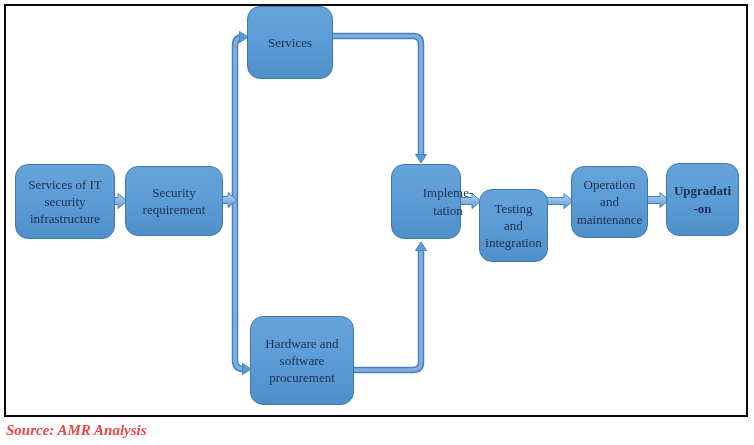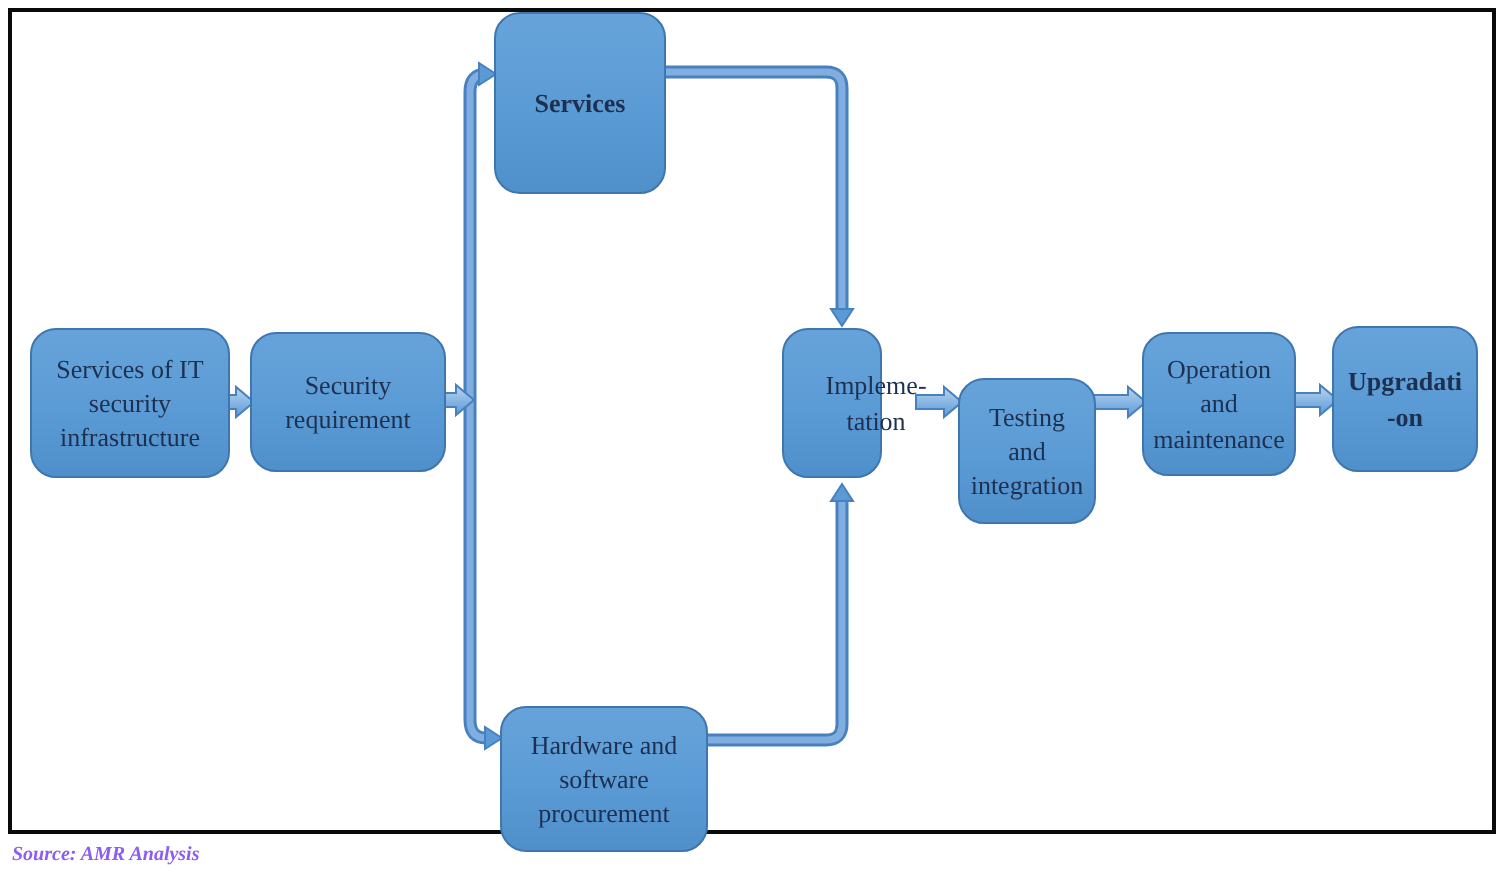--- a/index.html
+++ b/index.html
@@ -41,22 +41,22 @@
     align-items: center;
     justify-content: center;
     white-space: pre-line;
   }
   .source-label {
     position: absolute;
     left: 6px; top: 422px;
     font-family: "Liberation Serif", serif;
     font-weight: bold;
     font-style: italic;
-    font-size: 10px;
-    color: #8b5cf6;
+    font-size: 15px;
+    color: #ef4444;
   }
 </style>
 </head>
 <body>
 
 <div class="stage">
 
   <div class="frame"></div>
 
   <svg class="conn-svg" viewBox="0 0 754 445" xmlns="http://www.w3.org/2000/svg">
@@ -94,27 +94,27 @@
     <polygon class="block-arrow" points="645,196.5 660,196.5 660,192.5 669,200 660,207.5 660,203.5 645,203.5"></polygon>
   </svg>
 
   <div class="node" style="left:15px; top:164px; width:100px; height:75px;">Services of IT
 security
 infrastructure</div>
 
   <div class="node" style="left:125px; top:166px; width:98px; height:70px;">Security
 requirement</div>
 
-  <div class="node" style="left:247px; top:6px; width:86px; height:91px;font-weight:bold;">Services</div>
+  <div class="node" style="left:247px; top:6px; width:86px; height:73px;">Services</div>
 
-  <div class="node" style="left:250px; top:353px; width:104px; height:73px;">Hardware and
+  <div class="node" style="left:250px; top:316px; width:104px; height:89px;">Hardware and
 software
 procurement</div>
 
-  <div class="node" style="left:391px; top:164px; width:50px; height:75px;padding-left:44px;">Impleme-
+  <div class="node" style="left:391px; top:164px; width:70px; height:75px;padding-left:44px;">Impleme-
 tation</div>
 
   <div class="node" style="left:479px; top:165px; width:69px; height:73px;margin-top:24px;">Testing
 and
 integration</div>
 
   <div class="node" style="left:571px; top:166px; width:77px; height:72px;">Operation
 and
 maintenance</div>
 

